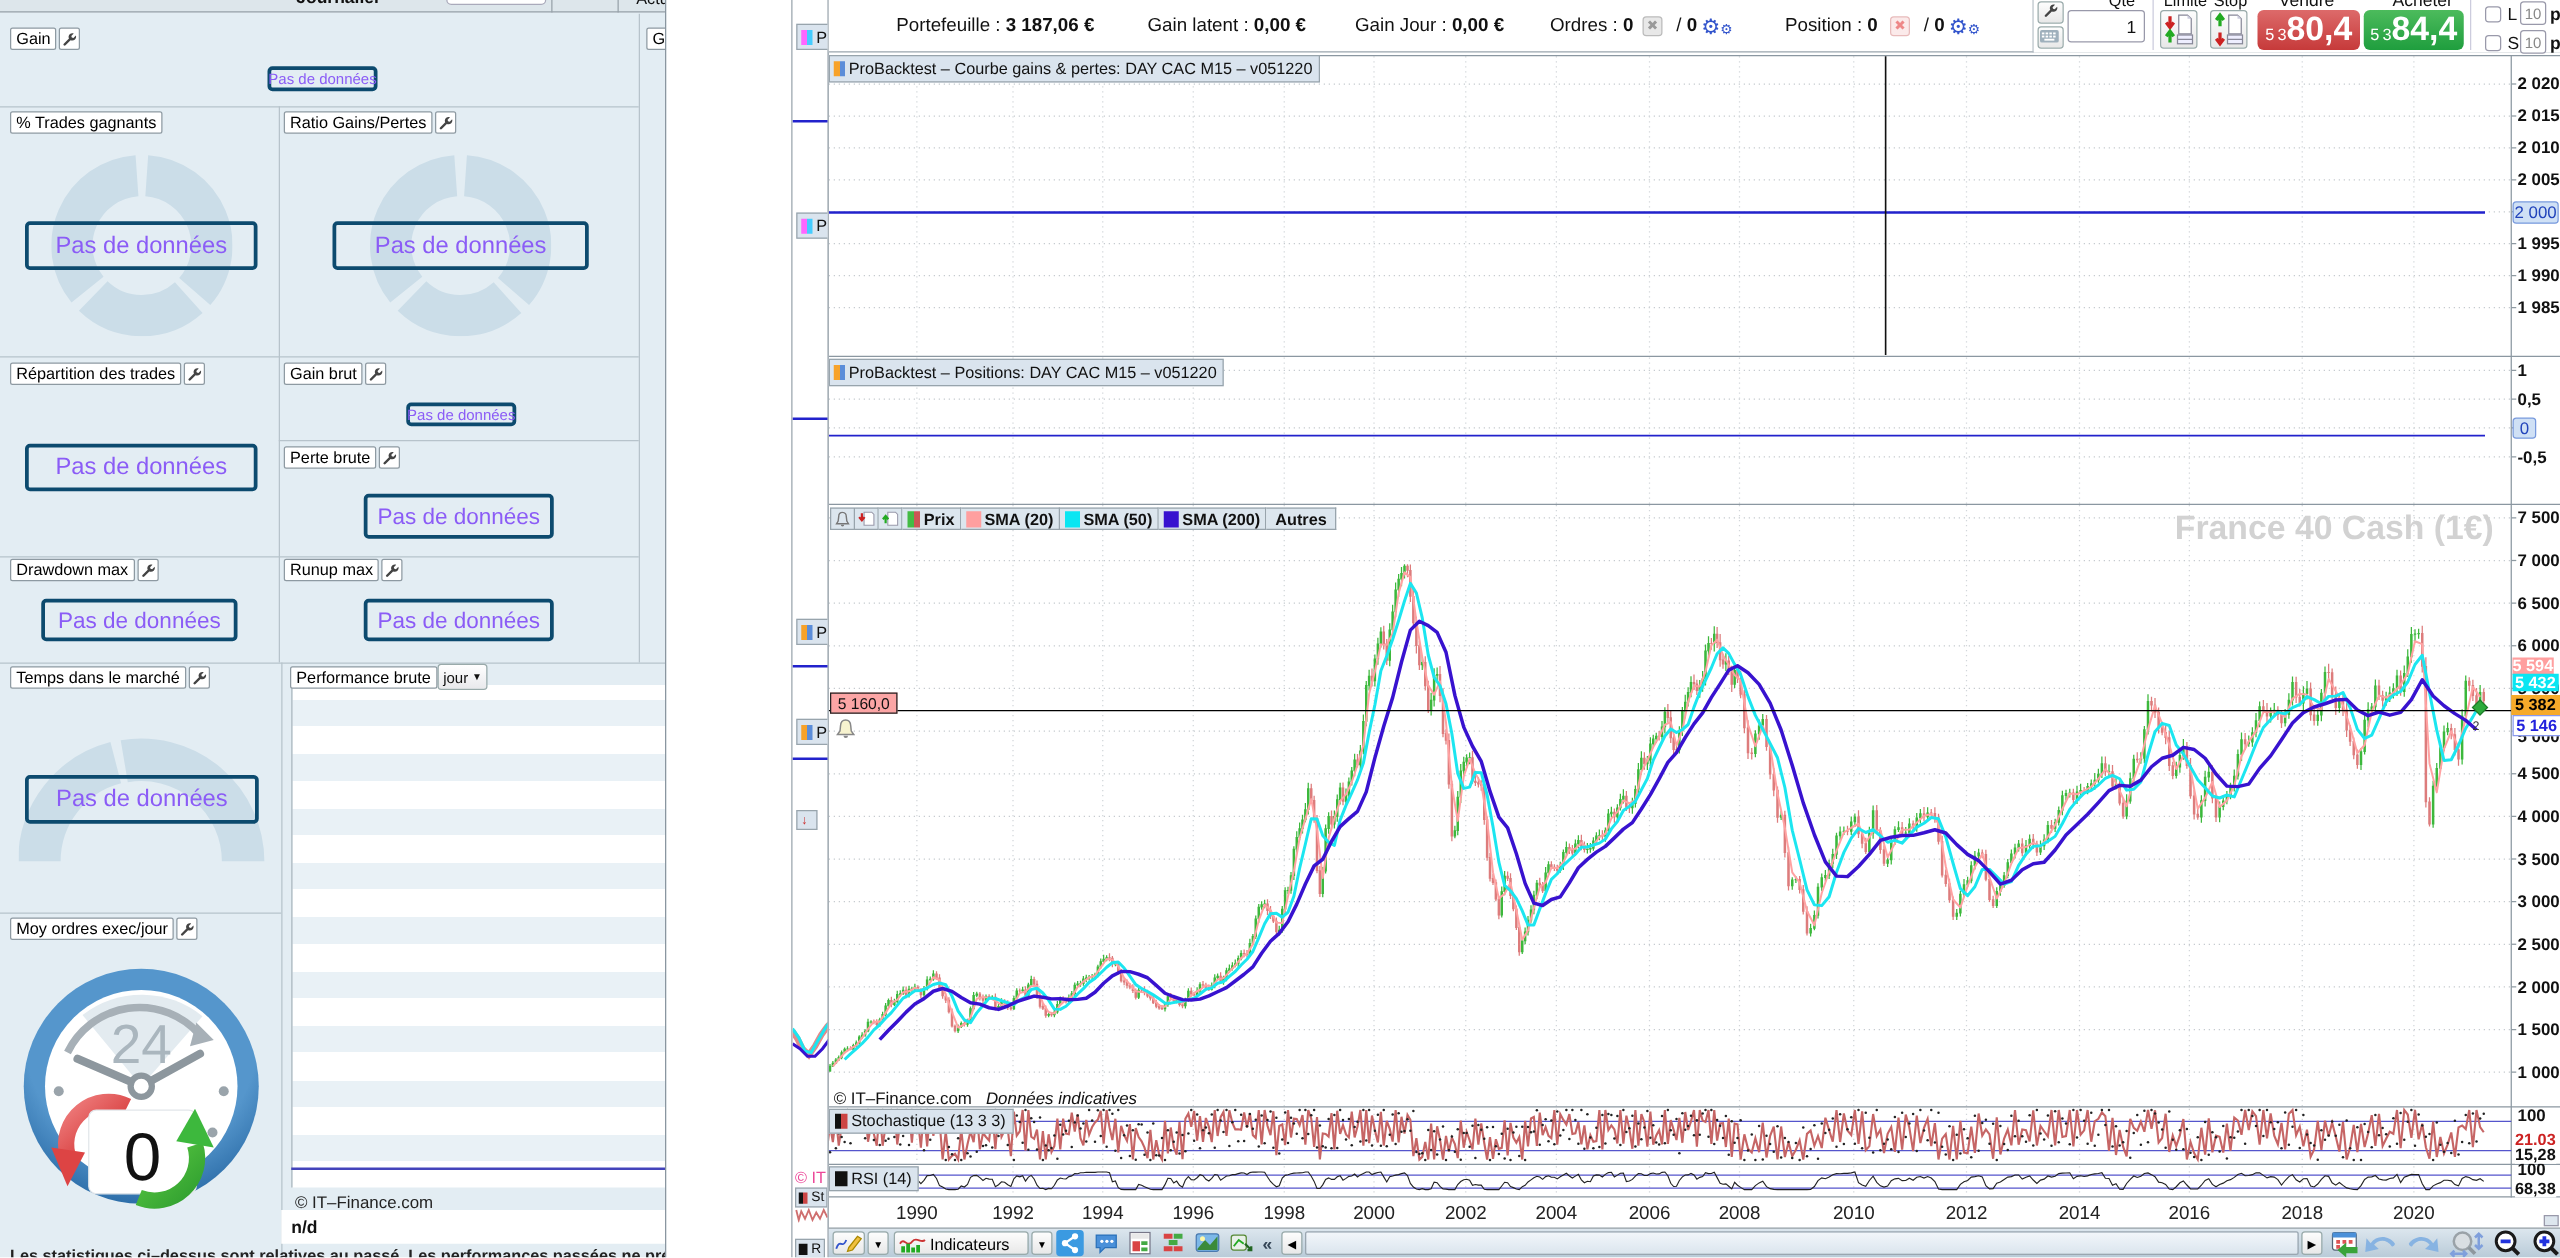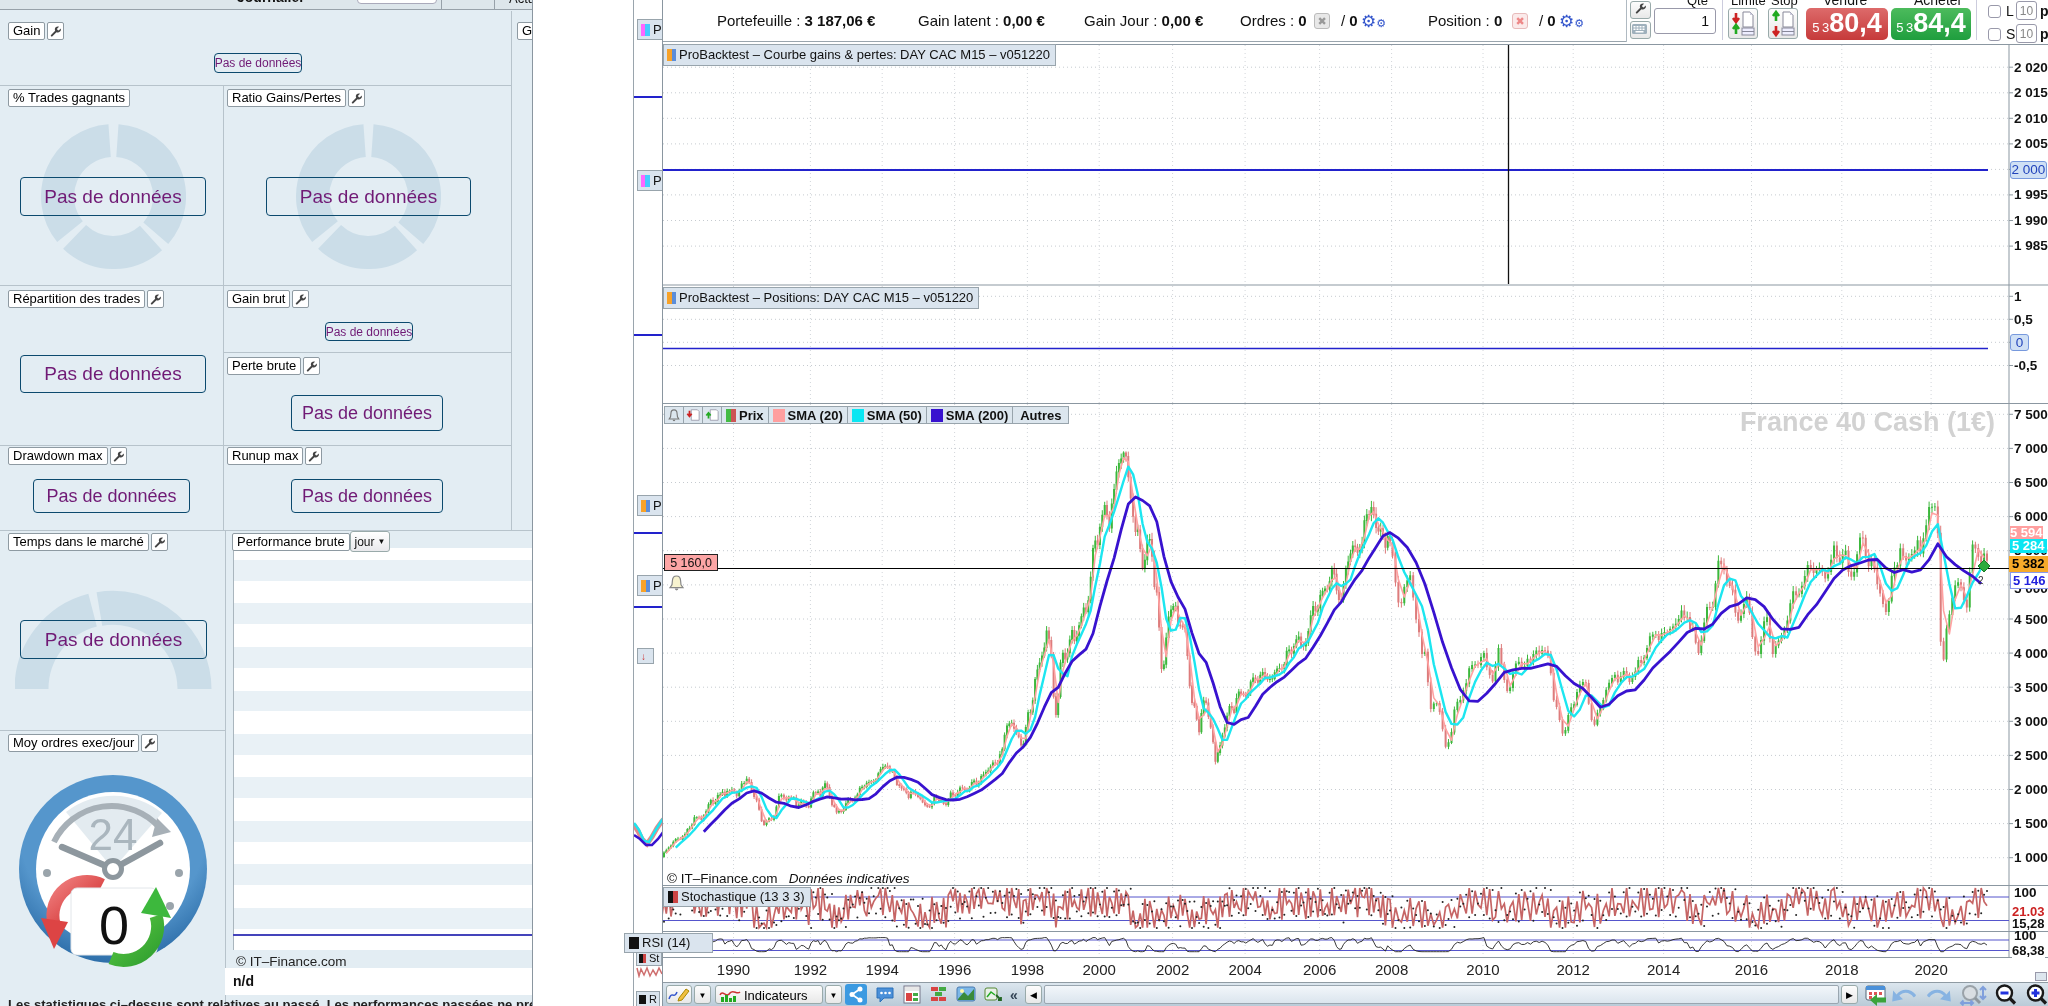--- a/index.html
+++ b/index.html
@@ -2,21 +2,21 @@
 <html><head><meta charset="utf-8"><title>t</title><style>
 *{margin:0;padding:0;box-sizing:border-box}
 body{width:2048px;height:1006px;overflow:hidden;font-family:"Liberation Sans",sans-serif;background:#fff;position:relative}
 .abs{position:absolute}
 #left{position:absolute;left:0;top:0;width:533px;height:1006px;background:#e3edf3;border-right:1px solid #8a96a0;overflow:hidden}
 .lblrow{position:absolute;display:flex;z-index:3;align-items:stretch}
 .lbl{background:#fff;border:1px solid #8e9aa2;border-radius:2px;color:#000;
  padding:0 4px 1px 4px;font-size:13px;line-height:15px;white-space:nowrap}
 .wr{background:#fff;border:1px solid #8e9aa2;border-radius:2px;width:17px;margin-left:2px;
  display:flex;align-items:center;justify-content:center}
-.pdd{position:absolute;border:1px solid #0c4a6e;border-radius:4px;color:#701a75;display:flex;align-items:center;justify-content:center;z-index:2;white-space:nowrap}
+.pdd{position:absolute;border:3px solid #0c4a6e;border-radius:4px;color:#8b5cf6;display:flex;align-items:center;justify-content:center;z-index:2;white-space:nowrap}
 .hdiv{position:absolute;height:1px;background:#b7c3cb}
 .vdiv{position:absolute;width:1px;background:#b7c3cb}
 .tab{position:absolute;background:#dae4ee;border:1px solid #98a4ac;color:#111;font-size:13px;
  padding:2px 5px 3px 3px;white-space:nowrap;z-index:4;display:flex;align-items:center;gap:3px}
 .tic{display:inline-block;width:9px;height:12px;background:linear-gradient(90deg,#f7a229 55%,#5b8dd9 45%)}
 .axlbl{position:absolute;font-size:13.5px;font-weight:bold;white-space:nowrap}
 .chip{display:flex;align-items:center;gap:3px;background:#dce6ee;border:1px solid #98a4ac;border-left:none;
  padding:0 4px;font-size:13px;font-weight:bold;color:#111}
 .btn3d{background:linear-gradient(#fdfdfd,#e8e8e8);border:1px solid #9aa;border-radius:3px}
 </style></head><body>
@@ -1066,25 +1066,25 @@
 <div class="chip"><span style="width:12px;height:13px;background:#3812cf"></span>SMA (200)</div>
 <div class="chip" style="padding:0 7px">Autres</div>
 </div>
 <div class="abs" style="left:664px;top:554px;width:54px;height:17px;background:#fca5a5;border:1px solid #222;font-size:12.5px;color:#111;text-align:center;line-height:16px;z-index:4">5 160,0</div>
 <svg class="abs" style="left:667px;top:575px;z-index:4" width="19" height="18" viewBox="0 0 19 18">
     <path d="M9.5 1 C6.5 1 5.5 3.5 5.4 5.8 L5 9.8 L3 12.6 L16 12.6 L14 9.8 L13.6 5.8 C13.5 3.5 12.5 1 9.5 1 Z" fill="#f7f3cf" stroke="#888" stroke-width="1.2"></path>
     <path d="M7.8 13.6 a1.8 1.8 0 0 0 3.6 0" fill="#888"></path>
   </svg>
 <div class="abs" style="left:667px;top:871px;font-size:13.5px;color:#111;z-index:4">© IT–Finance.com&nbsp;&nbsp; <i>Données indicatives</i></div>
 <div class="tab" style="left:663px;top:887px;padding:1px 5px 2px 4px"><span style="display:inline-block;width:10px;height:12px;background:linear-gradient(90deg,#111 50%,#cc4444 50%)"></span>Stochastique (13 3 3)</div>
-<div class="tab" style="left:624px;top:933px;padding:1px 22px 2px 4px"><span style="display:inline-block;width:10px;height:12px;background:#111"></span>RSI (14)</div>
+<div class="tab" style="left:663px;top:933px;padding:1px 5px 2px 4px"><span style="display:inline-block;width:10px;height:12px;background:#111"></span>RSI (14)</div>
 <div class="abs axlbl" style="left:2010px;top:161px;width:37px;height:18px;background:#cfe0f5;border:1px solid #7799dd;border-radius:3px;color:#2244bb;font-weight:normal;text-align:center;line-height:16px;z-index:4;font-size:13.5px">2 000</div>
 <div class="abs axlbl" style="left:2010px;top:334px;width:19px;height:17px;background:#cfe0f5;border:1px solid #7799dd;border-radius:3px;color:#2244bb;font-weight:normal;text-align:center;line-height:15px;z-index:4;font-size:13.5px">0</div>
 <div class="abs axlbl" style="left:2010px;top:526px;background:#ff9f9f;color:#fff;padding:0 0;z-index:4;font-size:13px;line-height:14px">5 594</div>
-<div class="abs axlbl" style="left:2010px;top:539px;background:#0ae6f2;color:#fff;padding:0 2px;z-index:5;font-size:13px;line-height:14px">5 284</div>
+<div class="abs axlbl" style="left:2010px;top:539px;background:#0ae6f2;color:#fff;padding:0 2px;z-index:5;font-size:13px;line-height:14px">5 432</div>
 <div class="abs axlbl" style="left:2009px;top:556px;background:#f6aa2a;color:#000;padding:1px 3px;z-index:6;font-size:13px;line-height:14px">5 382</div>
 <div class="abs axlbl" style="left:2010px;top:572px;background:#fff;border:1px solid #8899ee;color:#2222dd;padding:0 2px;z-index:5;font-size:13px">5 146</div>
 <div class="abs axlbl" style="left:2012px;top:904px;color:#cc2222;z-index:4;font-size:13px">21,03</div>
 <div class="abs axlbl" style="left:2012px;top:916px;background:#fff;color:#111;z-index:5;font-size:13px">15,28</div>
 <div class="abs axlbl" style="left:2012px;top:943px;background:#fff;color:#111;z-index:5;font-size:13px">68,38</div>
 <div class="abs" style="left:663px;top:982px;width:1385px;height:24px;background:linear-gradient(#dce6ee,#b9cbd8);border-top:1px solid #8f9ba3;z-index:4">
 <div class="abs btn3d" style="left:3px;top:2px;width:26px;height:19px"><svg width="24" height="17" viewBox="0 0 24 17">
         <path d="M2 13 C5 4 7 14 10 6" stroke="#3355cc" stroke-width="1.5" fill="none"></path>
         <path d="M12 12 L19 3 L22 5 L15 14 L11 15 Z" fill="#f0c040" stroke="#a80"></path>
       </svg></div>

